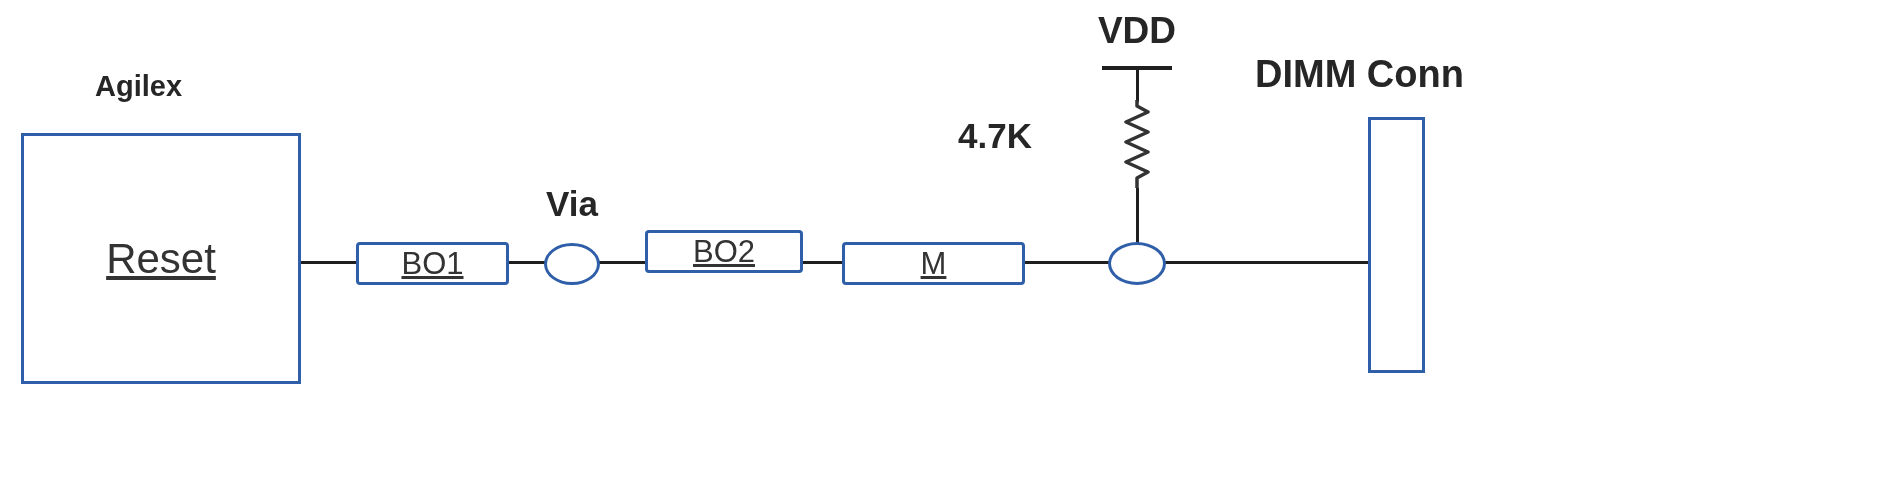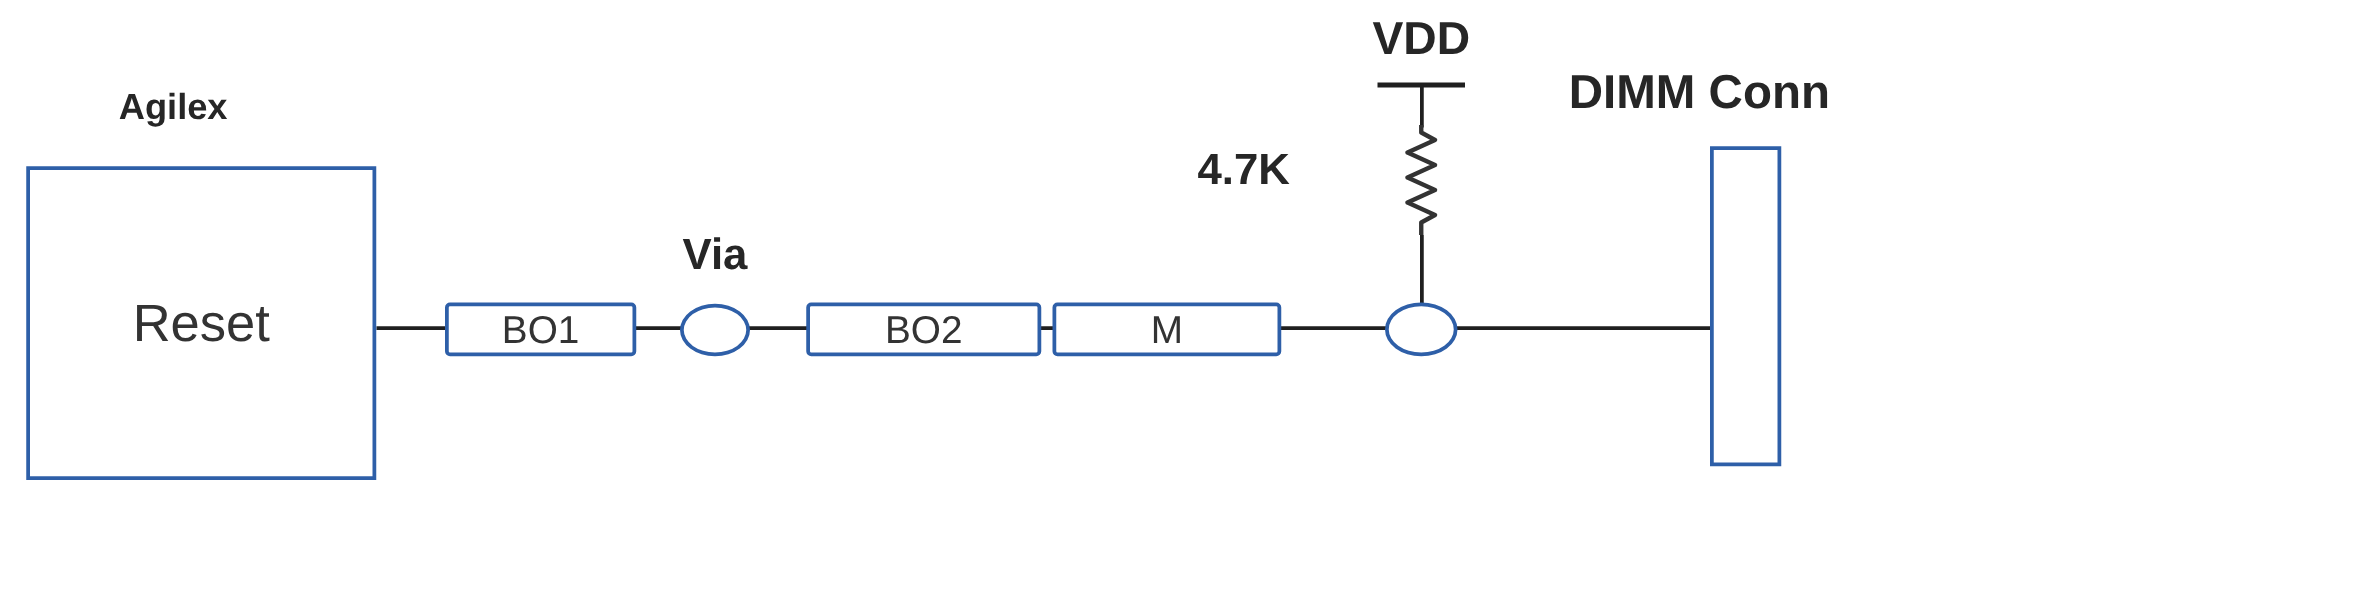--- a/index.html
+++ b/index.html
@@ -27,20 +27,21 @@
   .annot{font-weight:600;text-align:center;}
   .wire{position:absolute;background:var(--wire);}
   .box{
     position:absolute;
     box-sizing:border-box;
     border:3px solid var(--blue);
     background:#ffffff;
     display:flex;
     align-items:center;
     justify-content:center;
+    text-decoration:underline;
   }
   .seg{
     border-radius:4px;
     font-size:31px;
     color:#333333;
   }
   .ellipse{
     position:absolute;
     box-sizing:border-box;
     border:3px solid var(--blue);
@@ -62,21 +63,21 @@
     <span>Reset</span>
   </div>
 
   <div class="box seg" style="left:356px;top:242px;width:153px;height:43px;">
     <span>BO1</span>
   </div>
 
   <div class="lbl annot" style="left:522px;top:186px;width:100px;font-size:35px;">Via</div>
   <div class="ellipse" style="left:544px;top:243px;width:56px;height:42px;"></div>
 
-  <div class="box seg" style="left:645px;top:242px;width:188px;height:43px;">
+  <div class="box seg" style="left:645px;top:230px;width:158px;height:43px;">
     <span>BO2</span>
   </div>
 
   <div class="box seg" style="left:842px;top:242px;width:183px;height:43px;">
     <span>M</span>
   </div>
 
   <div class="lbl annot" style="left:1092px;top:12px;width:90px;text-align:center;font-size:37px;">VDD</div>
   <div class="wire" style="left:1102px;top:66px;width:70px;height:4px;"></div>
   <div class="wire" style="left:1136px;top:68px;width:3px;height:34px;"></div>

